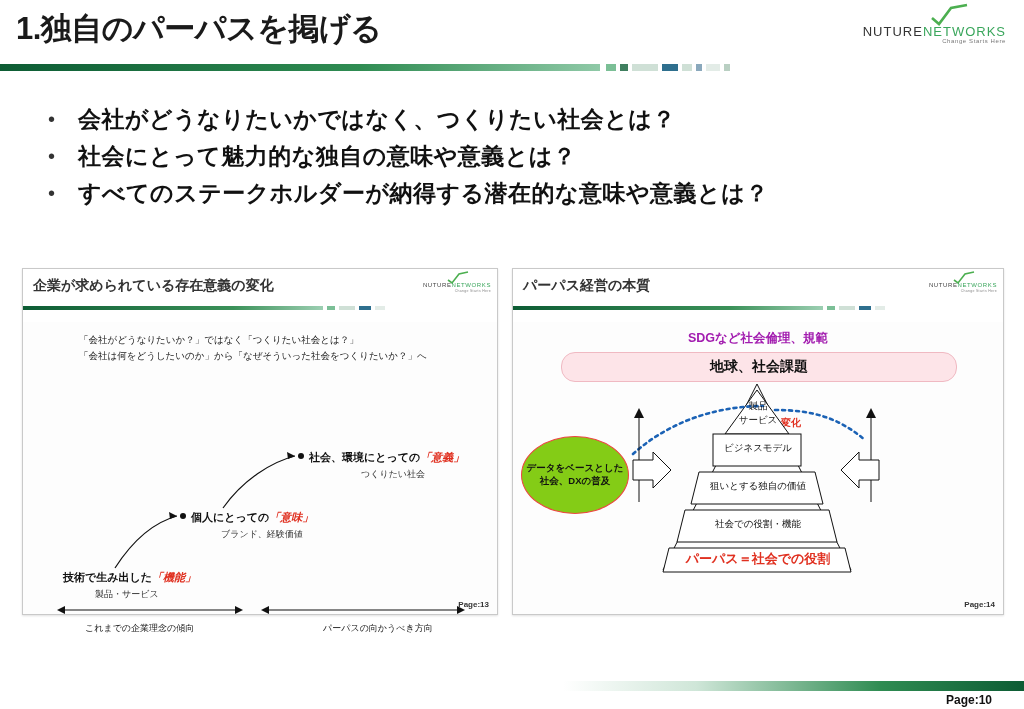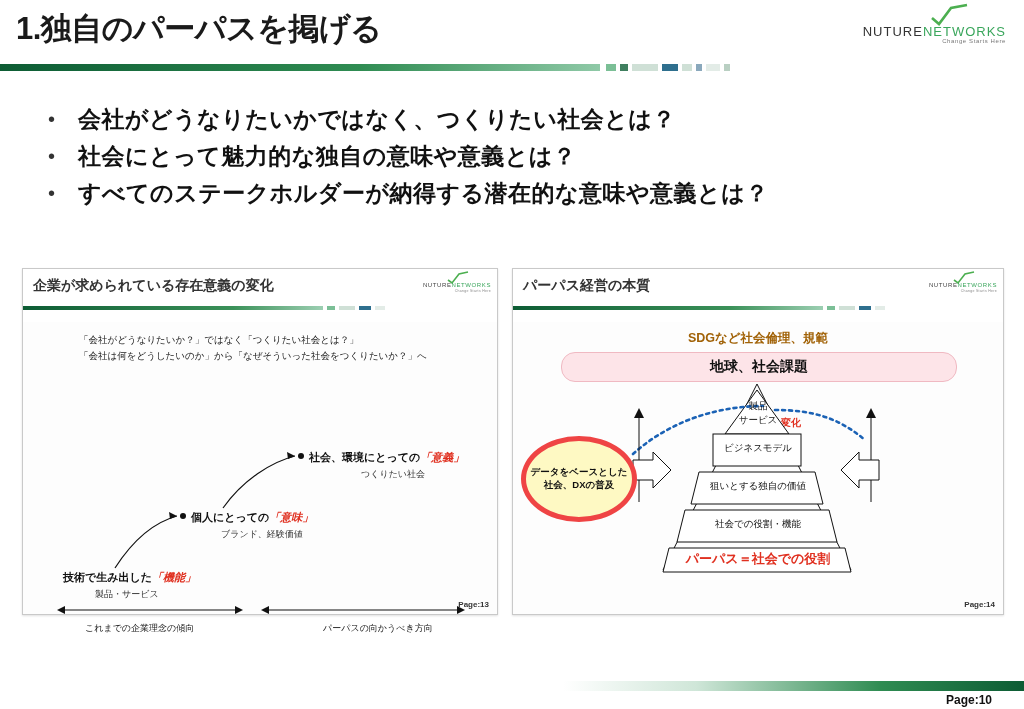--- a/index.html
+++ b/index.html
@@ -228,21 +228,21 @@
   #lp-ax2 { left: 300px; top: 300px; }
 
   
   .rp-top-label {
     position: absolute;
     left: 0; right: 0;
     top: 8px;
     text-align: center;
     font-size: 12.5px;
     font-weight: bold;
-    color: #a16207;
+    color: #a21caf;
   }
   .rp-pink {
     position: absolute;
     left: 48px;
     top: 30px;
     width: 394px;
     height: 28px;
     border-radius: 14px;
     background: #fde4e8;
     border: 1px solid #f0b9c2;
@@ -260,21 +260,21 @@
     align-items: center;
     justify-content: center;
     text-align: center;
     font-size: 9.5px;
     font-weight: bold;
     color: #111;
     line-height: 1.35;
   }
   #rp-circ-left {
     left: 8px; top: 114px; width: 106px; height: 76px;
-    background: #fef9c3; border: 5px solid #ef4444; text-align: center;
+    background: #84cc16; border: 1px solid #ef4444; text-align: center;
   }
   #rp-circ-right {
     left: 352px; top: 112px; width: 114px; height: 80px;
     background: #faf23c; border: 1px solid #dcd417;
   }
   .rp-change {
     position: absolute;
     left: 268px;
     top: 94px;
     font-size: 10px;

